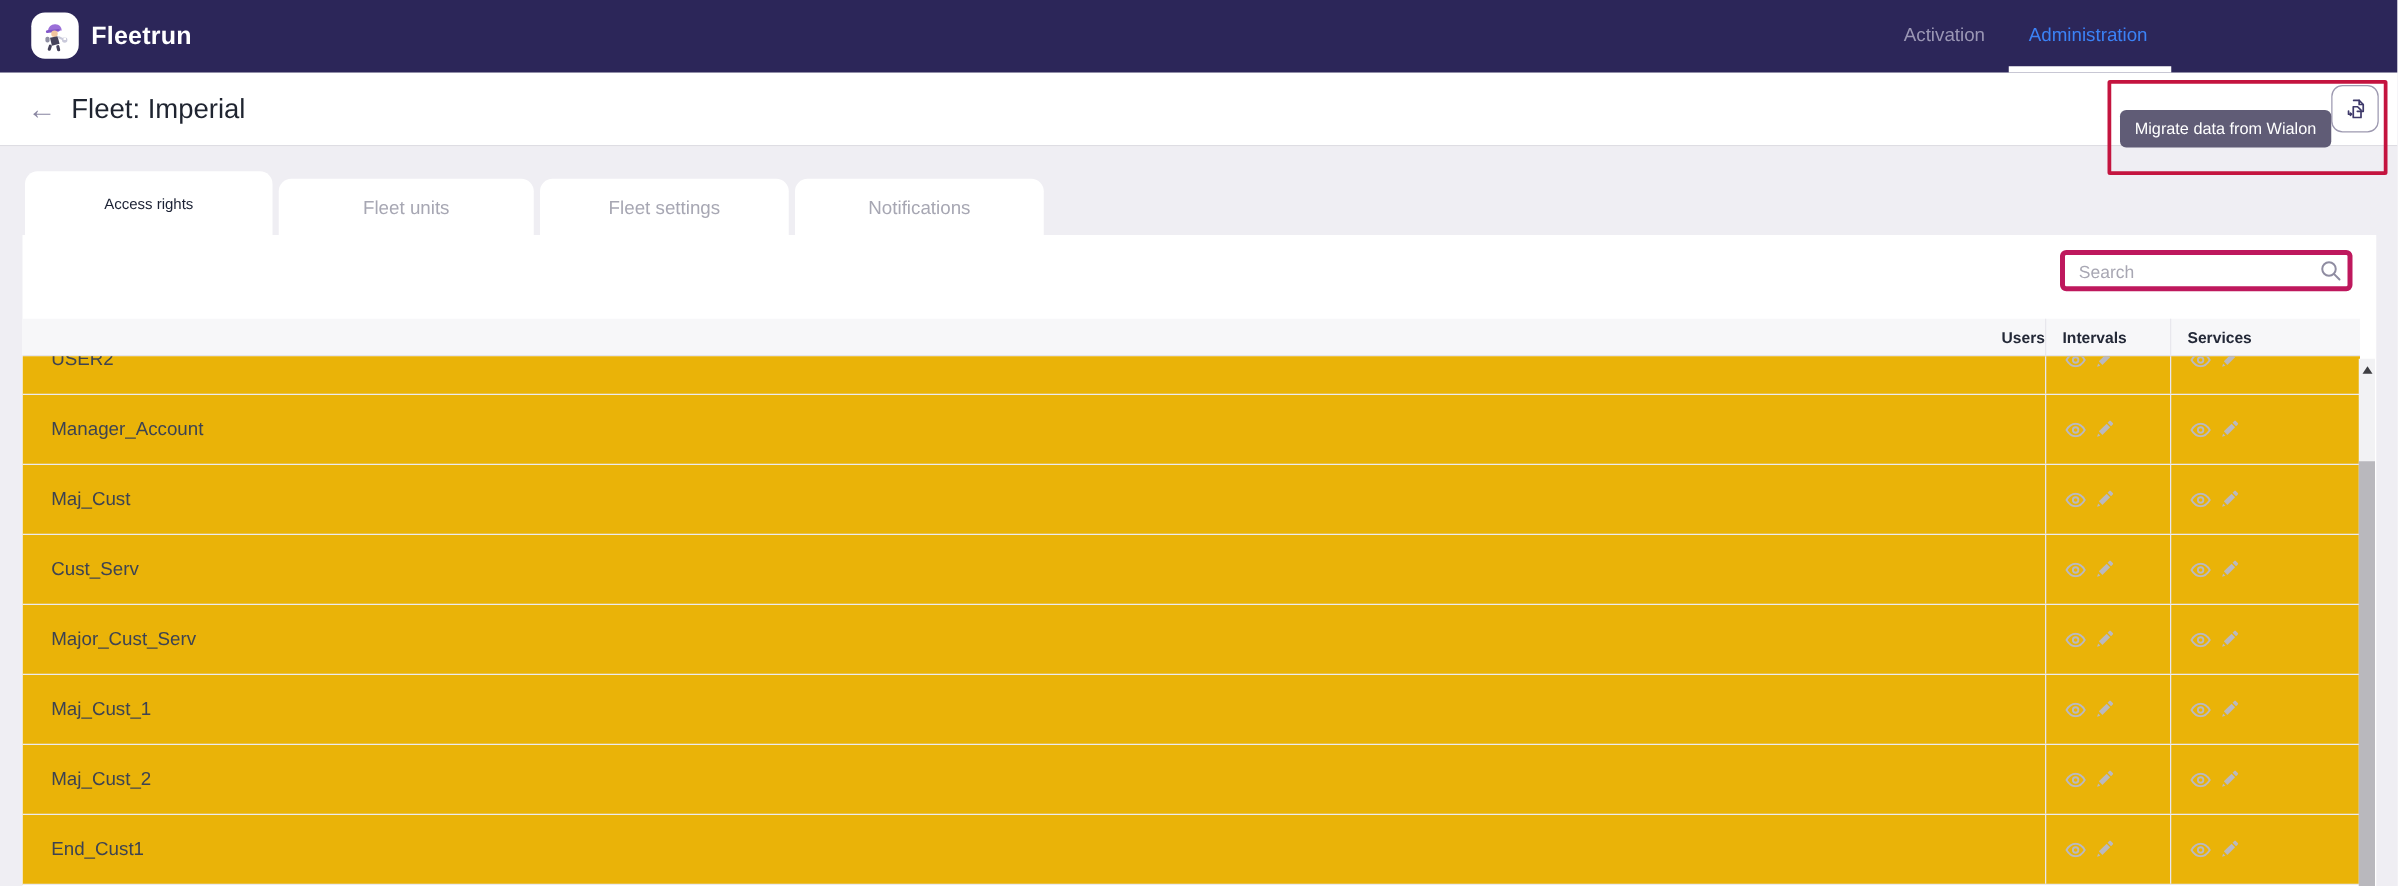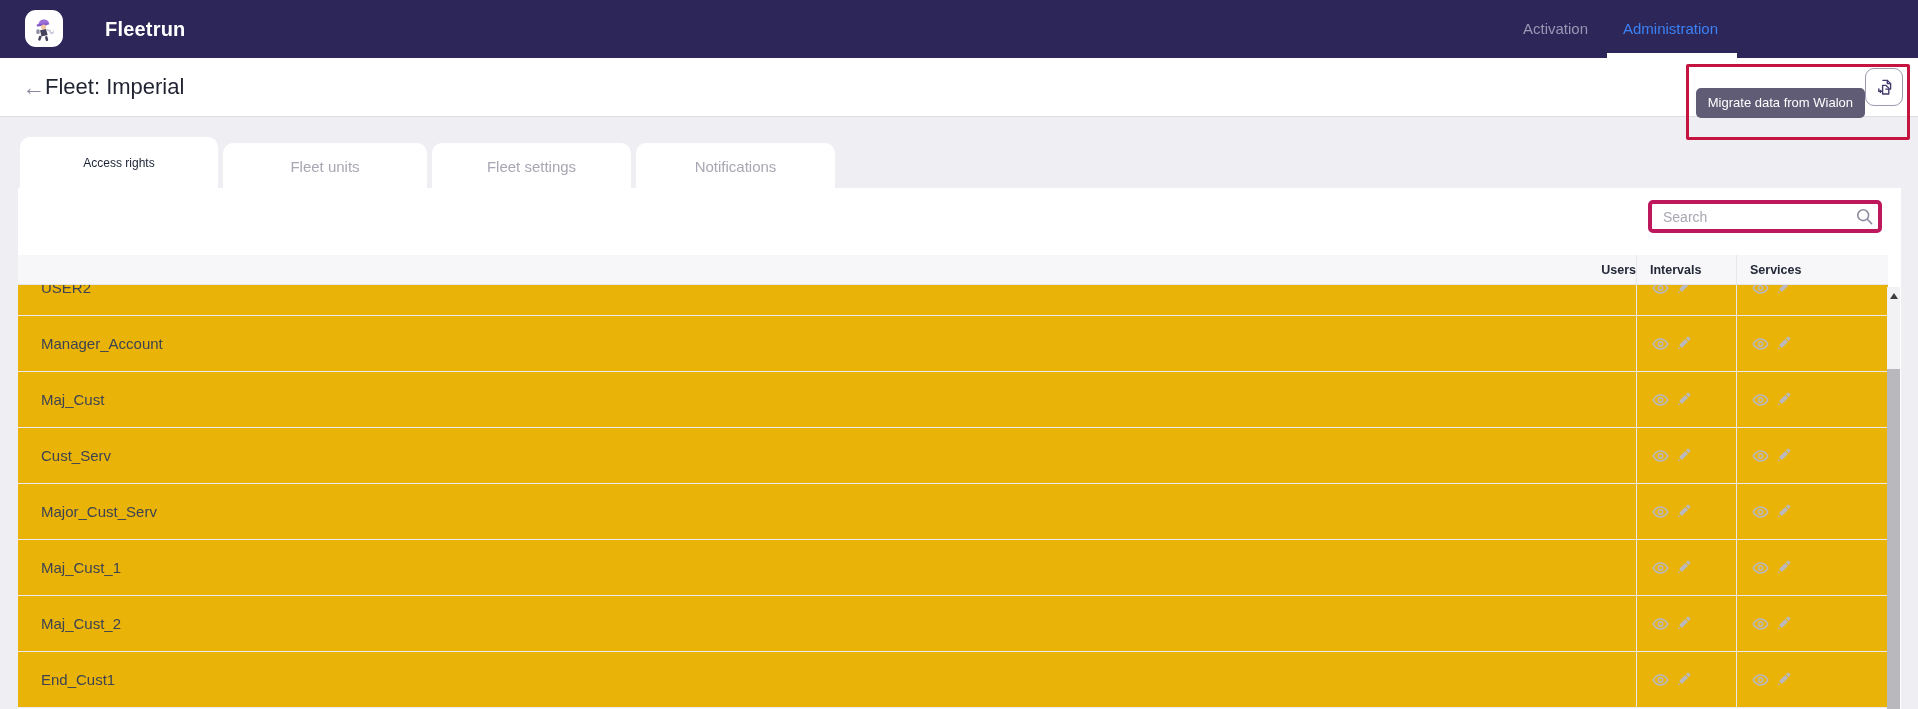--- a/index.html
+++ b/index.html
@@ -3,30 +3,30 @@
 <meta charset="utf-8">
 <style>
   * { margin:0; padding:0; box-sizing:border-box; }
   html,body { width:1918px; height:709px; overflow:hidden;
     font-family:"Liberation Sans","DejaVu Sans",sans-serif; background:#efeef3; }
   .stage { position:relative; width:1918px; height:709px; }
 
   
   .topbar { position:absolute; left:0; top:0; width:1918px; height:58px; background:#2c2659; z-index:2; }
   .logo { position:absolute; left:25px; top:10px; width:38px; height:37px; background:#fff; border-radius:11px; display:flex; align-items:center; justify-content:center; }
-  .brand { position:absolute; left:73px; top:0; height:58px; line-height:58px; color:#ffffff; font-size:20px; font-weight:700; letter-spacing:.2px;margin-left:32px; }
+  .brand { position:absolute; left:73px; top:0; height:58px; line-height:58px; color:#ffffff; font-size:20px; font-weight:700; letter-spacing:.2px; }
   .nav-item { position:absolute; top:0; height:58px; line-height:58px; font-size:15px; cursor:pointer;text-align:center; }
   .nav-activation { left:1523px; color:#9a96b4; }
   .nav-administration { left:1623px; color:#3b82f6; font-weight:500; }
   .nav-underline { position:absolute; left:1607px; top:53px; width:130px; height:5px; background:#ffffff; }
 
   
   .pagehead { position:absolute; left:0; top:58px; width:1918px; height:59px; background:#ffffff; border-bottom:1px solid #dedde3; display:flex; align-items:center; z-index:1; }
   .back-arrow { margin-left:22px; color:#8a87a2; font-size:23px; line-height:1; cursor:pointer; }
-  .page-title { margin-left:0; color:#1f2430; font-size:22px; font-weight:500; }
+  .page-title { margin-left:12px; color:#1f2430; font-size:22px; font-weight:500; }
 
   
   .highlight-box { position:absolute; left:1686px; top:64px; width:224px; height:76px; border:3px solid #c4143f; border-radius:2px; z-index:4; pointer-events:none; }
   .migrate-btn { position:absolute; left:1865px; top:68px; width:38px; height:38px; background:#fff; border:1.5px solid #9d99b0; border-radius:9px; display:flex; align-items:center; justify-content:center; cursor:pointer; z-index:5; }
   .tooltip { position:absolute; top:88px; right:53px; height:30px; line-height:30px; padding:0 12px; background:rgba(90,85,112,0.96); color:#ffffff; font-size:13px; border-radius:5px; white-space:nowrap; z-index:6; }
 
   
   .tab { position:absolute; background:#ffffff; border-radius:10px 10px 0 0; display:flex; align-items:center; justify-content:center; cursor:pointer; z-index:1; }
   .tab.active { left:20px; top:137px; width:198px; height:52px; font-size:12px; font-weight:400; color:#1b2134; }
   .tab.t2 { left:223px; top:143px; width:204px; height:46px; font-size:15px; color:#a7a7b3; }

